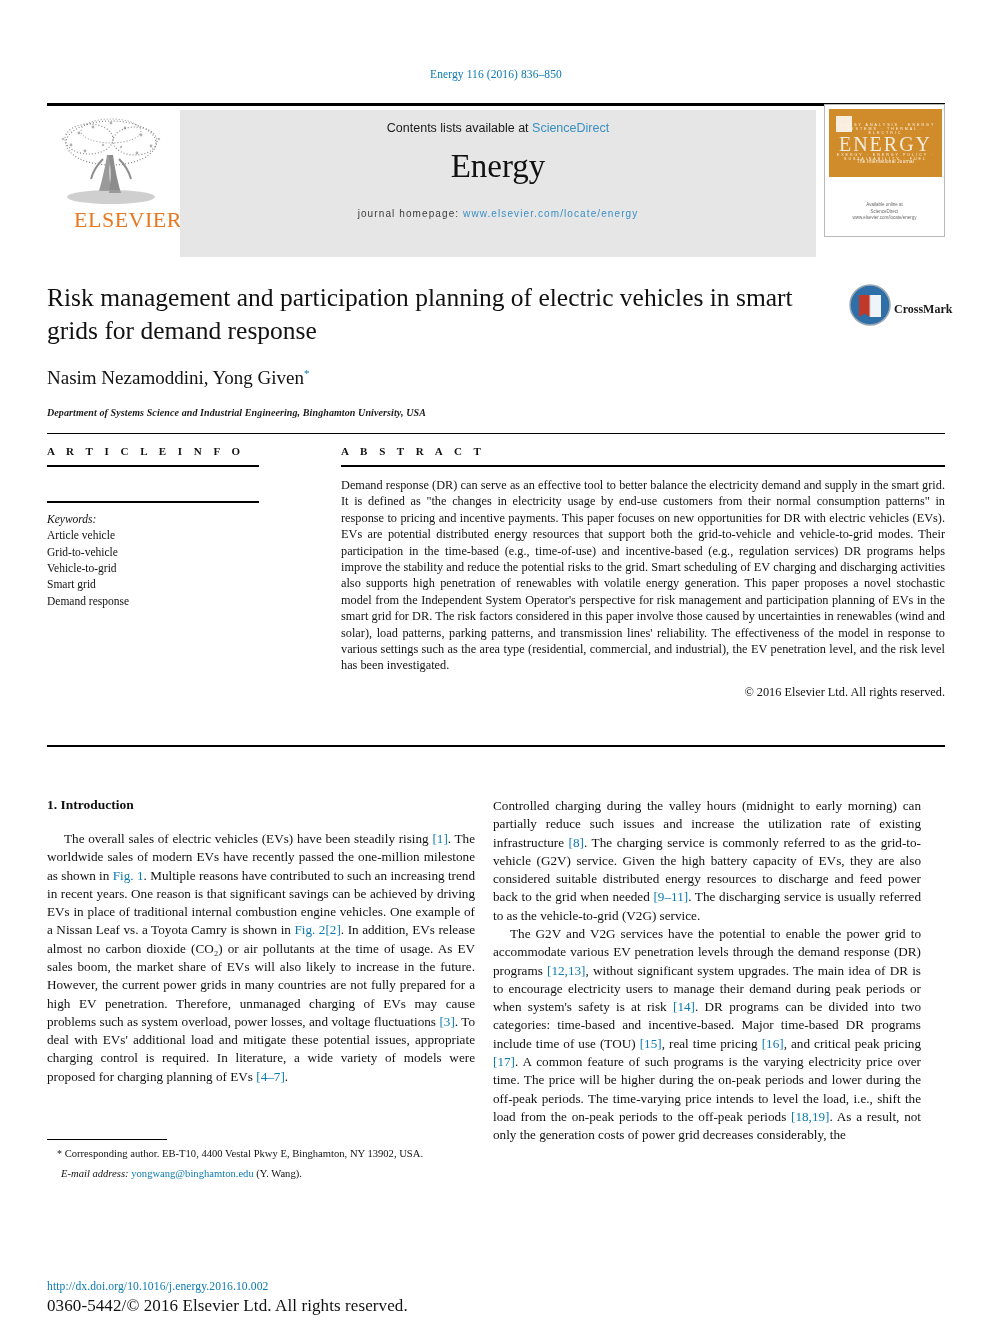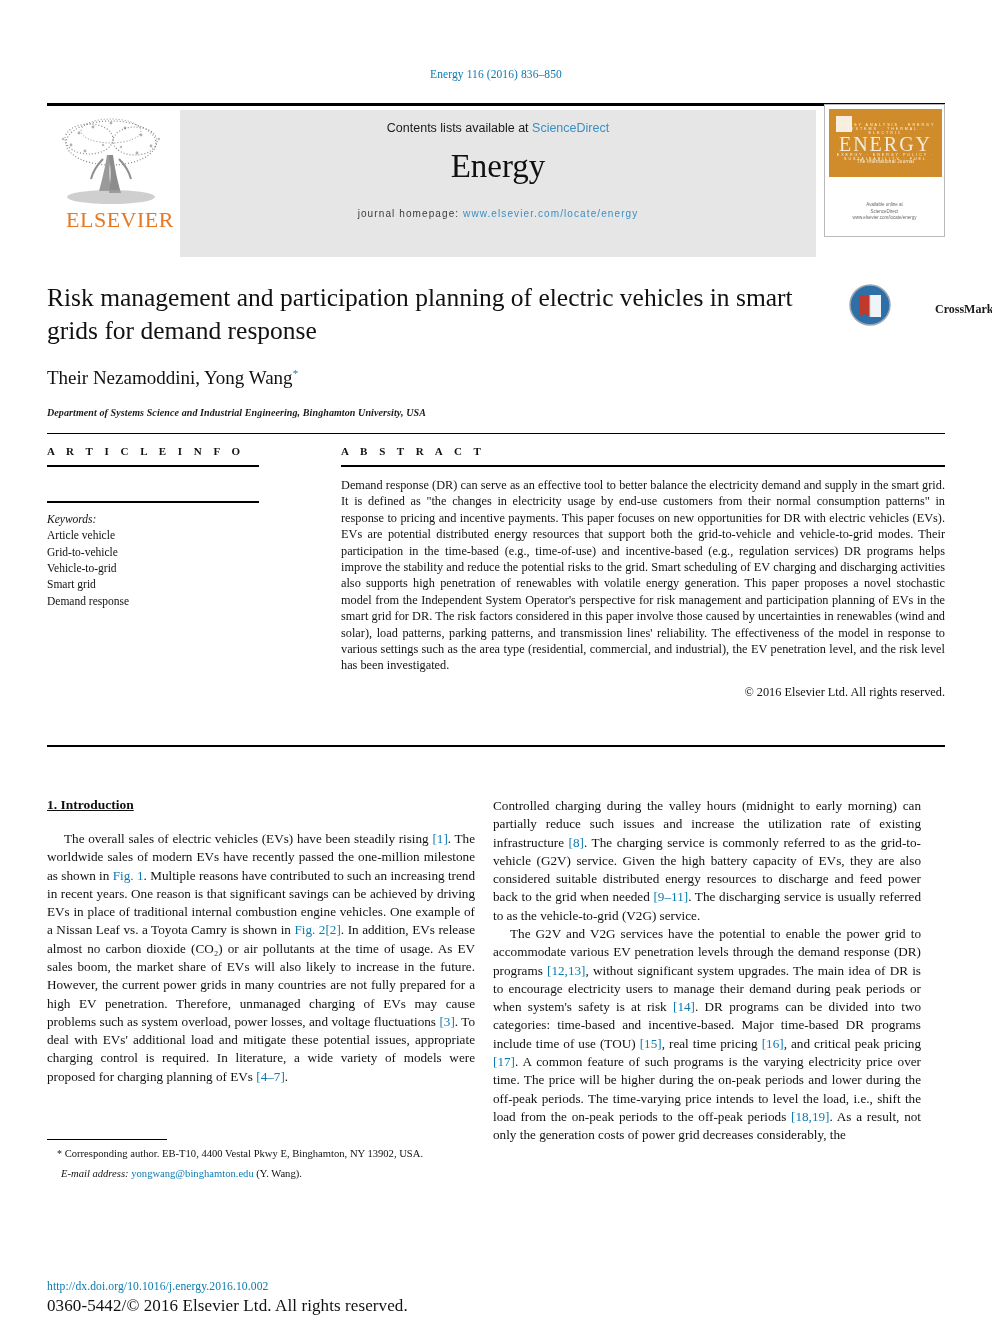--- a/index.html
+++ b/index.html
@@ -54,21 +54,21 @@
   .elsevier-logo {
     position: absolute;
     left: 2px;
     top: 12px;
     width: 126px;
     height: 118px;
   }
   .tree-svg { display:block; }
   .elsevier-word {
     position: absolute;
-    left: 8px;
+    left: 16px;
     bottom: 0px;
     width: 126px;
     text-align: center;
     font-family: "Liberation Serif", serif;
     font-size: 22px;
     letter-spacing: .5px;
     color: #E87722;
   }
 
   .banner {
@@ -230,21 +230,20 @@
     left: 0; top: 2px;
   }
   .cm-text {
     position: absolute;
     left: 45px;
     top: 20px;
     font-family: "Liberation Serif", serif;
     font-weight: bold;
     font-size: 12px;
     color: #1a1a1a;
-    margin-left: 41px;
   }
 
   
   .infoabs {
     position: absolute;
     left: 47px;
     top: 433px;
     width: 898px;
   }
   .rule-thin {
@@ -338,21 +337,20 @@
     width: 428px;
   }
   .bcol.left { left: 0; }
   .bcol.right { left: 446px; }
   .sec-title {
     font-family: "Liberation Serif", serif;
     font-weight: bold;
     font-size: 13.5px;
     color: #111;
     margin-bottom: 17px;
-    text-decoration: underline;
   }
   .para {
     font-family: "Liberation Serif", serif;
     font-size: 13.2px;
     line-height: 1.385;
     text-align: justify;
     text-indent: 17px;
     color: #111;
     margin: 0;
   }
@@ -473,21 +471,21 @@
         <div>Available online at</div>
         <div>ScienceDirect</div>
         <div>www.elsevier.com/locate/energy</div>
       </div>
     </div>
   </div>
 
   <div class="title-block">
     <div class="paper-title">Risk management and participation planning of electric vehicles in smart grids for demand response</div>
     <div class="authors">
-      <span>Their Nezamoddini, Yong Wang</span><sup>*</sup>
+      <span>Nasim Nezamoddini, Yong Given</span><sup>*</sup>
     </div>
     <div class="affiliation">Department of Systems Science and Industrial Engineering, Binghamton University, USA</div>
 
     <div class="crossmark">
       <svg class="cm-logo" width="42" height="42" viewBox="0 0 42 42">
         <circle cx="21" cy="21" r="20" fill="#2f6fa8"></circle>
         <circle cx="21" cy="21" r="20" fill="none" stroke="#9aa7b2" stroke-width="1.5"></circle>
         <path d="M10 11 h11 v22 l-5.5 -3.5 L10 33 Z" fill="#c0392b"></path>
         <path d="M21 11 h11 v22 h-11 Z" fill="#ffffff" opacity=".92"></path>
         <path d="M21 11 v22" stroke="#cfcfcf" stroke-width="1"></path>

